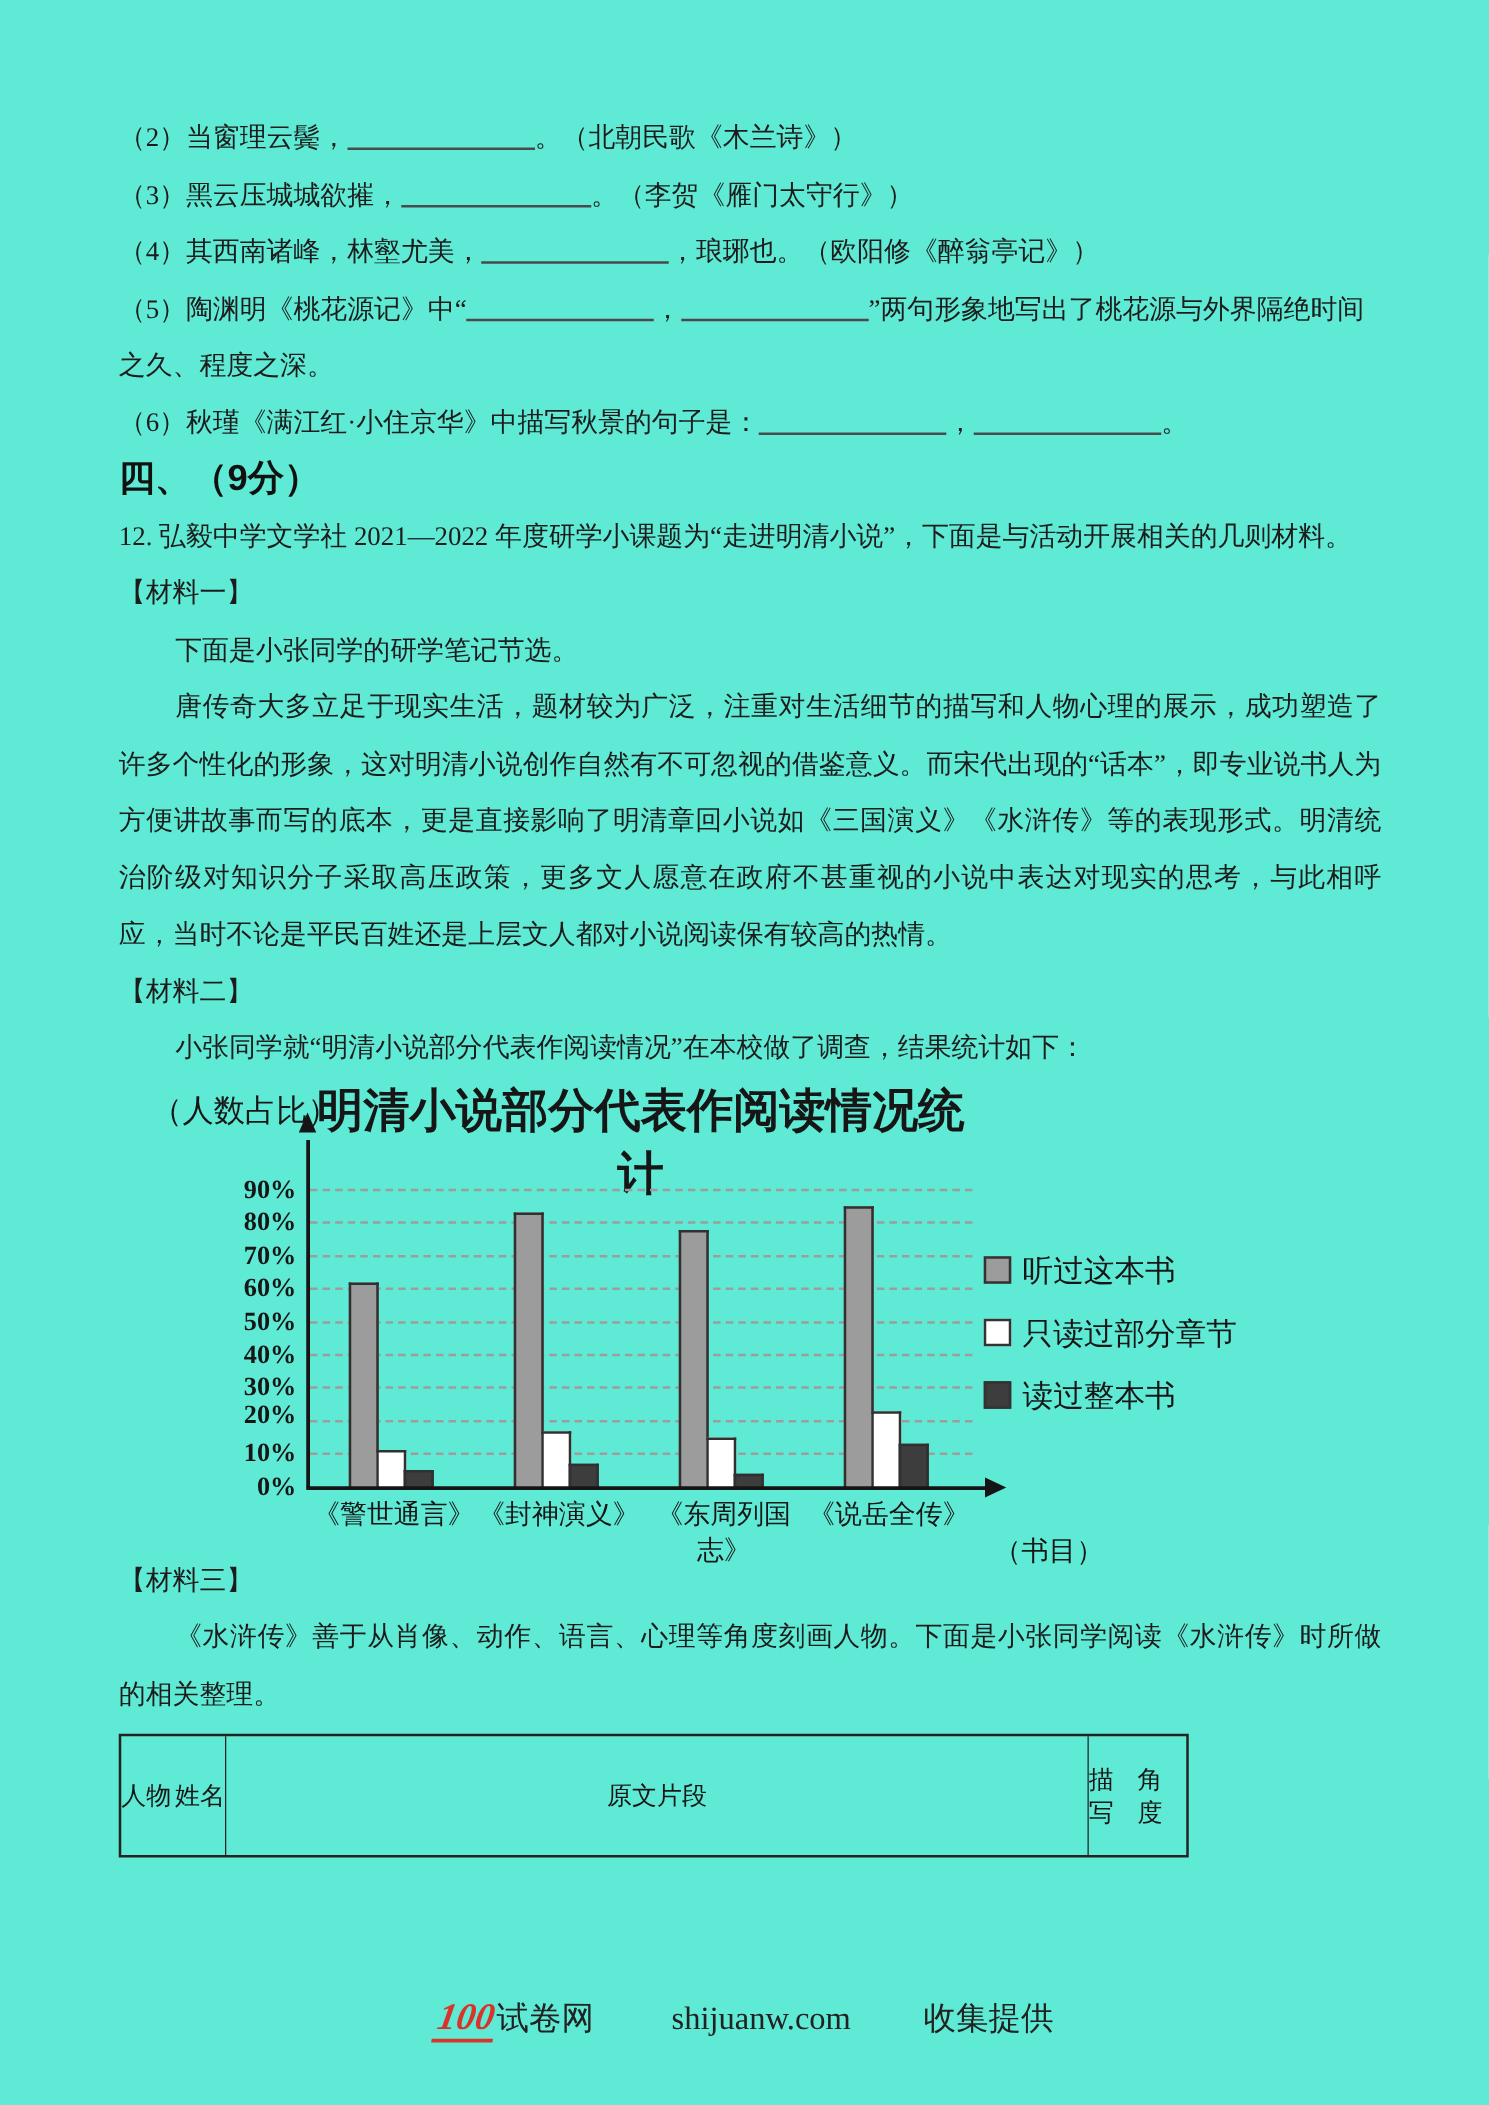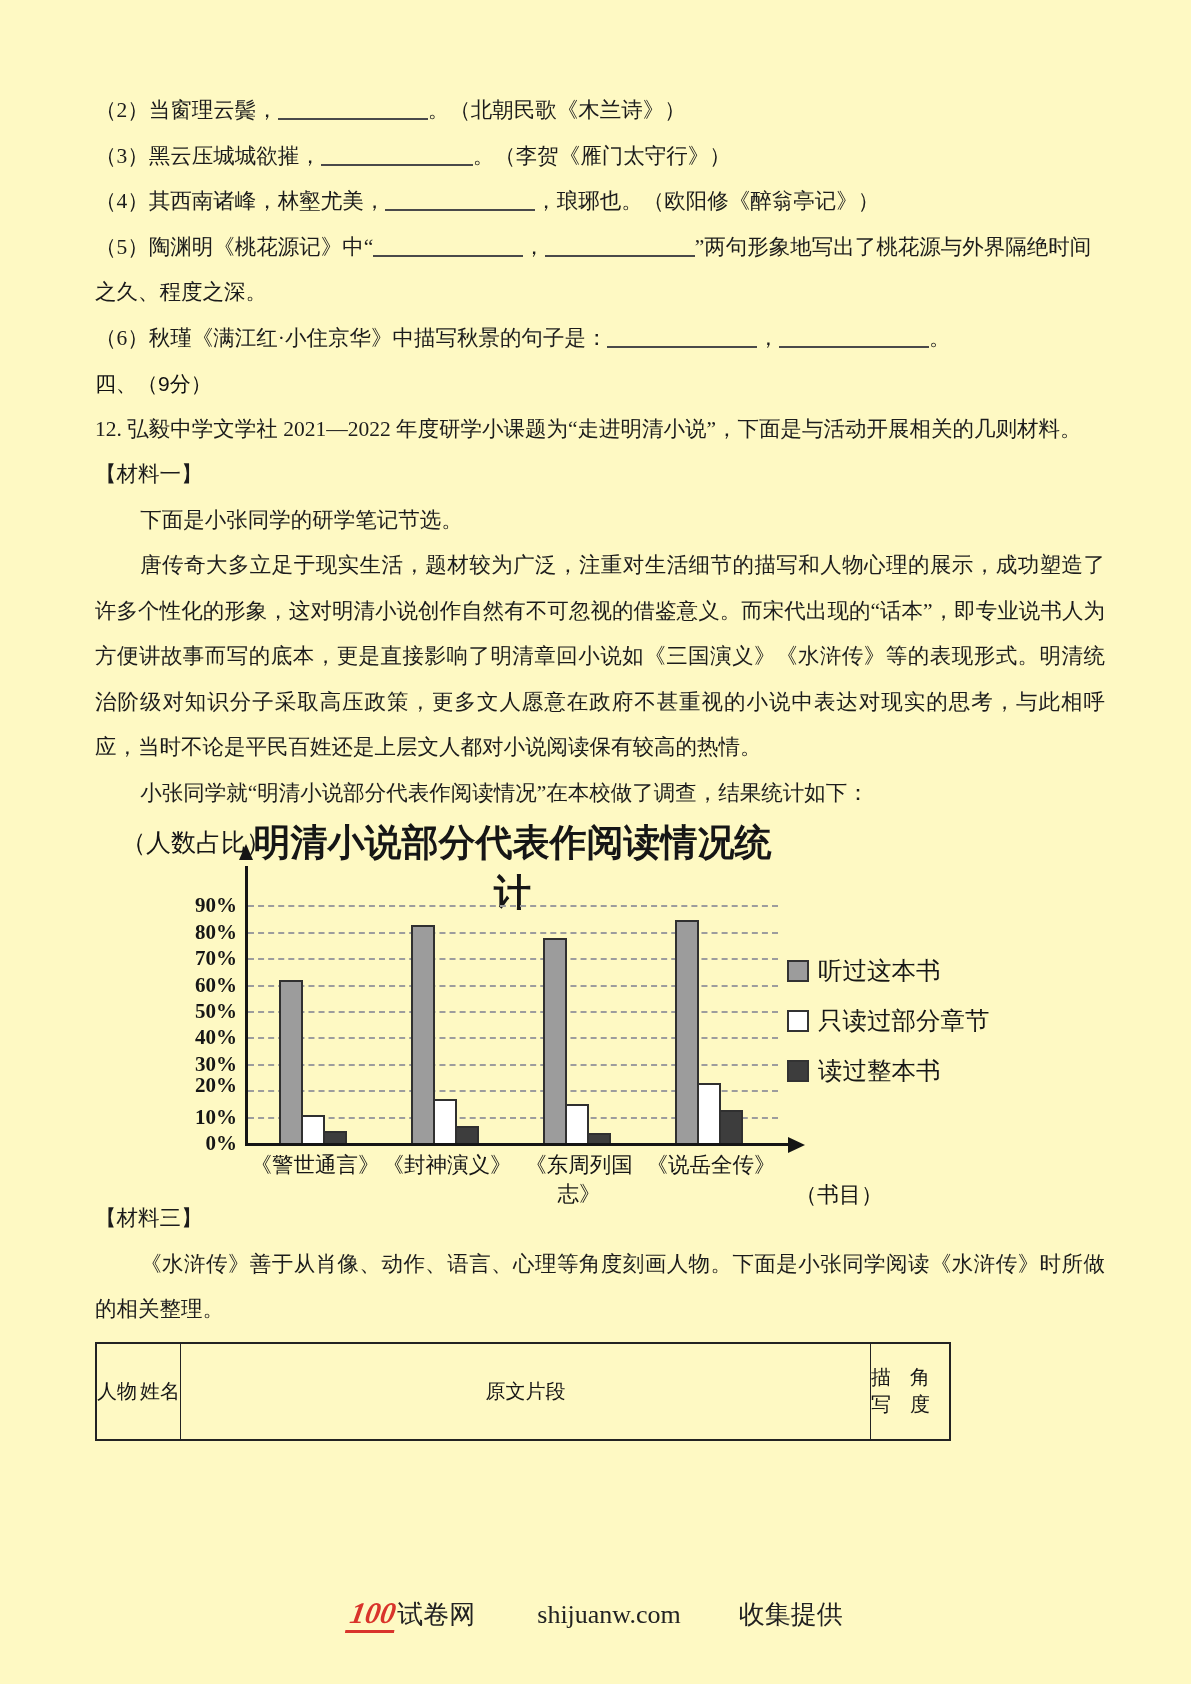--- a/index.html
+++ b/index.html
@@ -1,21 +1,21 @@
 <!DOCTYPE html>
 <html><head>
 <meta charset="utf-8">
 <style>
   html,body{margin:0;padding:0;background:#e8e8e8;}
-  .page{position:relative;width:1191px;height:1684px;margin:0 auto;background:#fef9c3;
+  .page{position:relative;width:1191px;height:1684px;margin:0 auto;background:#5eead4;
         font-family:"Liberation Serif","DejaVu Serif",serif;color:#1c1c1c;overflow:hidden;}
   .content{position:absolute;left:95px;top:88px;width:1010px;}
   .fill-line{font-size:21.5px;line-height:45.5px;margin:0;}
   .blank{display:inline-block;border-bottom:2px solid #4a4a4a;height:14px;position:relative;top:3px;}
-  .sec-head{margin:0;font-size:21px;font-weight:normal;line-height:45.5px;
+  .sec-head{margin:0;font-size:29px;font-weight:bold;line-height:45.5px;
             font-family:"Liberation Sans","DejaVu Sans",sans-serif;color:#111;}
   .line{margin:0;font-size:21.5px;line-height:45.5px;}
   .indent{text-indent:2.1em;}
   .para{margin:0;font-size:21.5px;line-height:45.5px;text-align:justify;text-indent:2.1em;}
   
   #chart-root{position:relative;height:378px;margin-top:2px;}
   .c-title{position:absolute;left:150px;top:0;width:535px;text-align:center;
            font-family:"Liberation Sans","DejaVu Sans",sans-serif;font-weight:bold;
            font-size:37px;color:#161616;}
   .c-ylabel{position:absolute;left:26px;top:8px;font-size:25px;color:#161616;}
@@ -66,20 +66,21 @@
         <div class="fill-line"><span class="seg">（6）秋瑾《满江红·小住京华》中描写秋景的句子是：</span><span class="blank" style="width: 150px;"></span><span class="seg">，</span><span class="blank" style="width: 150px;"></span><span class="seg">。</span></div>
       </div>
 
     <h2 class="sec-head">四、（9分）</h2>
     <p class="line">12. 弘毅中学文学社 2021—2022 年度研学小课题为“走进明清小说”，下面是与活动开展相关的几则材料。</p>
 
     <p class="line">【材料一】</p>
     <p class="line indent">下面是小张同学的研学笔记节选。</p>
     <p class="para">唐传奇大多立足于现实生活，题材较为广泛，注重对生活细节的描写和人物心理的展示，成功塑造了许多个性化的形象，这对明清小说创作自然有不可忽视的借鉴意义。而宋代出现的“话本”，即专业说书人为方便讲故事而写的底本，更是直接影响了明清章回小说如《三国演义》《水浒传》等的表现形式。明清统治阶级对知识分子采取高压政策，更多文人愿意在政府不甚重视的小说中表达对现实的思考，与此相呼应，当时不论是平民百姓还是上层文人都对小说阅读保有较高的热情。</p>
 
+    <p class="line">【材料二】</p>
     <p class="line indent">小张同学就“明清小说部分代表作阅读情况”在本校做了调查，结果统计如下：</p>
 
     <div id="chart-root">
         <div class="c-title">明清小说部分代表作阅读情况统计</div>
         <div class="c-ylabel">（人数占比）</div>
         <div class="plot">
           <div class="grid" style="bottom: 25.4px;"></div>
           <div class="grid" style="bottom: 51.8px;"></div>
           <div class="grid" style="bottom: 78.2px;"></div>
           <div class="grid" style="bottom: 104.6px;"></div>

